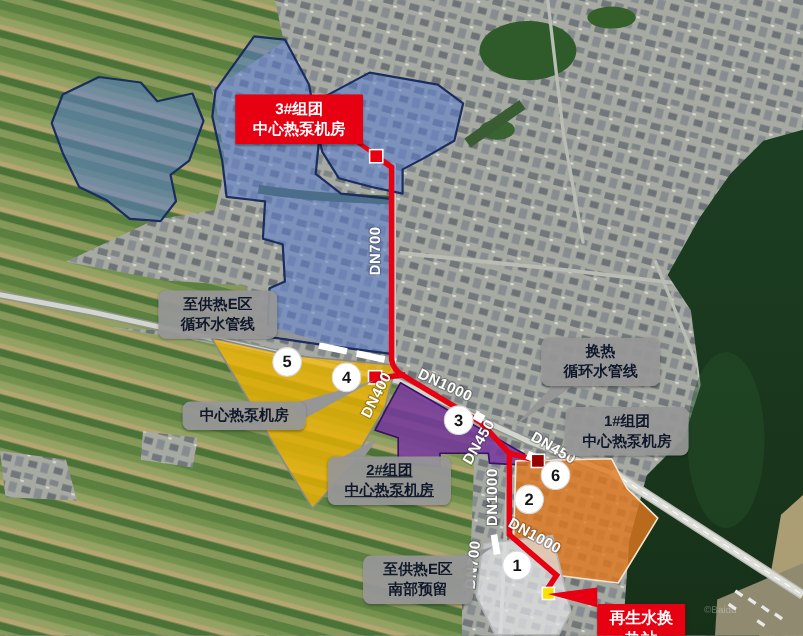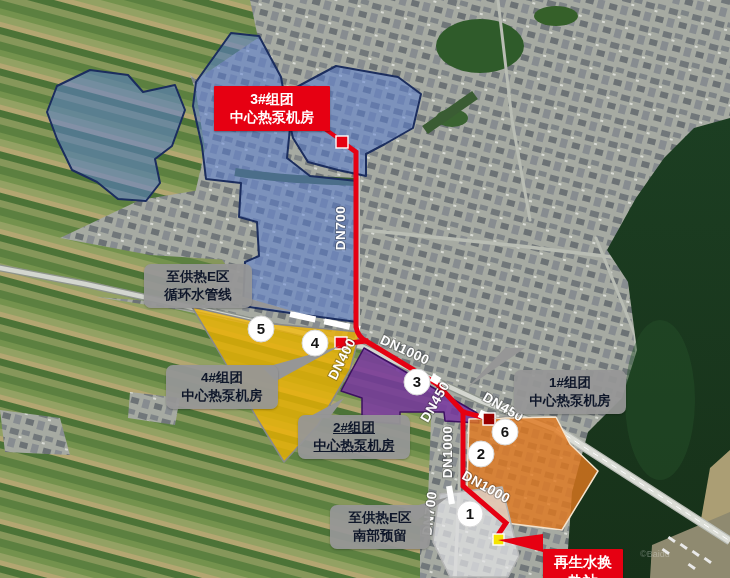--- a/index.html
+++ b/index.html
@@ -181,26 +181,29 @@
 </svg>
 
 <div class="callout red" style="left:214px;top:86px;width:100px;">
   <div>3#组团</div>
   <div>中心热泵机房</div>
 </div>
 <div class="callout gray" style="left:144px;top:264px;width:92px;">
   <div>至供热E区</div>
   <div>循环水管线</div>
 </div>
+<div class="callout gray" style="left:492px;top:307px;width:92px;">
+  <div>换热</div>
+  <div>循环水管线</div>
+</div>
 <div class="callout gray" style="left:514px;top:370px;width:96px;">
   <div>1#组团</div>
   <div>中心热泵机房</div>
 </div>
 <div class="callout gray" style="left:166px;top:365px;width:96px;">
-  <div>4#组团</div>
   <div>中心热泵机房</div>
 </div>
 <div class="callout gray" style="left:298px;top:415px;width:96px;text-decoration:underline;">
   <div>2#组团</div>
   <div>中心热泵机房</div>
 </div>
 <div class="callout gray" style="left:330px;top:505px;width:84px;">
   <div>至供热E区</div>
   <div>南部预留</div>
 </div>

